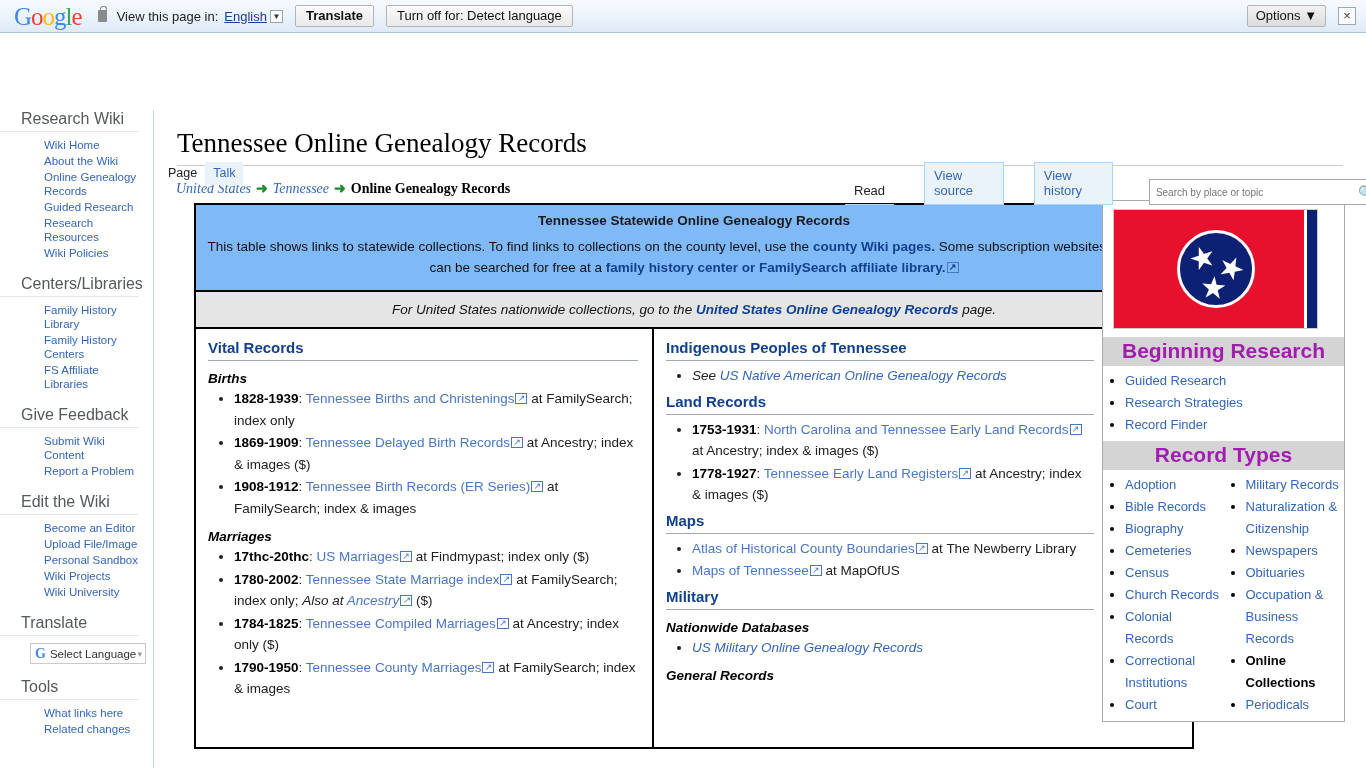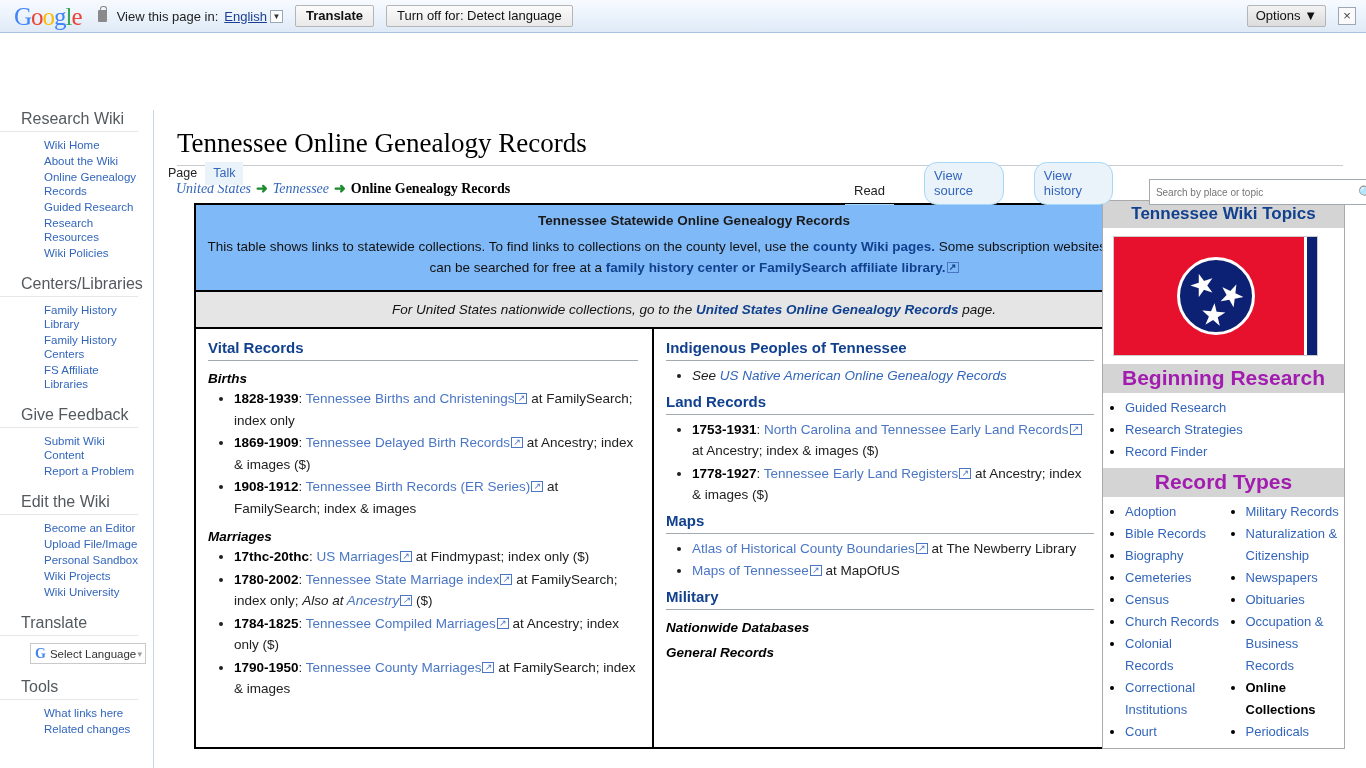--- a/index.html
+++ b/index.html
@@ -115,21 +115,21 @@
   }
   #tabs-left .tab { padding: 4px 8px 5px 8px; color: #222; cursor: pointer; }
   #tabs-left .tab.link { color: #3366bb; background: #eaf3fa; }
   #tabs-right {
     position: absolute; left: 845px; top: 162px; display: flex; align-items: flex-end;
     font-size: 13px; z-index: 5; gap: 30px;
   }
   #tabs-right .tab {
     padding: 5px 9px 6px 9px; cursor: pointer; color: #222; border-bottom: 1px solid #a7d7f9;
   }
-  #tabs-right .tab.link { color: #3366bb; background: #eaf3fa; border-left: 1px solid #a7d7f9; border-right:1px solid #a7d7f9; border-top:1px solid #a7d7f9;border-radius:13px;}
+  #tabs-right .tab.link { color: #3366bb; background: #eaf3fa; border-left: 1px solid #a7d7f9; border-right:1px solid #a7d7f9; border-top:1px solid #a7d7f9;}
   #search-wrap {
     margin-left: 6px; width: 272px; height: 26px;
     border: 1px solid #a2a9b1; background:#fff;
     display: flex; align-items: center;
   }
   #search-input {
     border: none; outline: none; flex: 1; padding: 0 6px;
     font-size: 10px; color: #72777d; font-family: "Liberation Sans", sans-serif;
     background: transparent;
   }
@@ -360,28 +360,30 @@
       </ul>
 
       <div class="sec-h">Maps</div>
       <ul class="rec">
         <li><a class="ext">Atlas of Historical County Boundaries</a><span> at The Newberry Library</span></li>
         <li><a class="ext">Maps of Tennessee</a><span> at MapOfUS</span></li>
       </ul>
 
       <div class="sec-h">Military</div>
       <div class="sub-h">Nationwide Databases</div>
+      <ul class="rec">
+        <li class="ital"><a class="int">US Military Online Genealogy Records</a></li>
+      </ul>
       <div class="sub-h">General Records</div>
     </div>
 
   </div>
 </div>
 
 <div id="topics">
-  <div id="topics-title">Tennessee Wiki Topics</div>
 
   <div id="flag-wrap">
     <div id="flag">
       <div id="flag-circle">
         <span class="tstar" style="left:9px;  top:10px; transform:rotate(-18deg);">★</span>
         <span class="tstar" style="left:38px; top:20px; transform:rotate(25deg);">★</span>
         <span class="tstar" style="left:20px; top:40px; transform:rotate(5deg);">★</span>
       </div>
       <div id="flag-bar"></div>
     </div>

